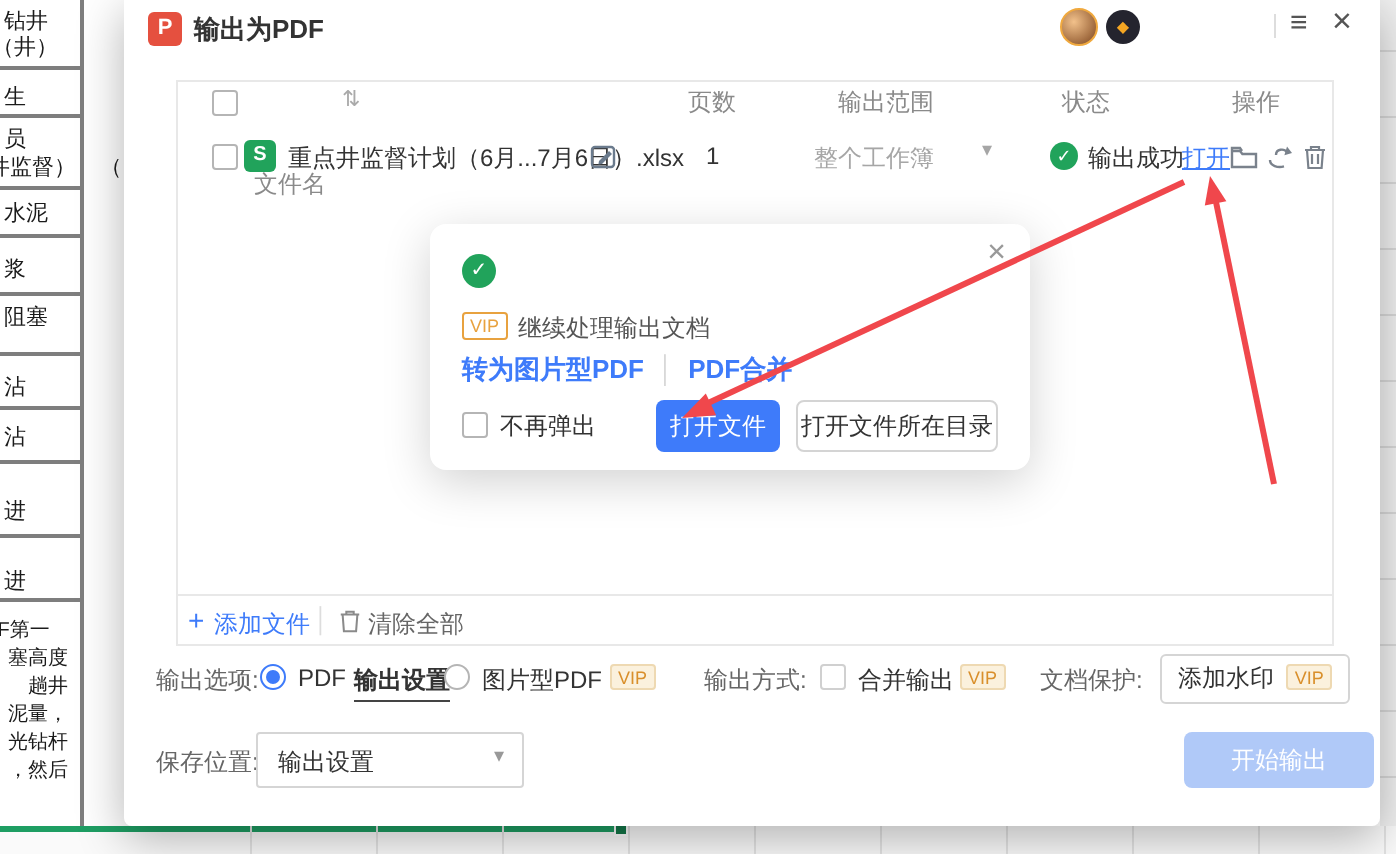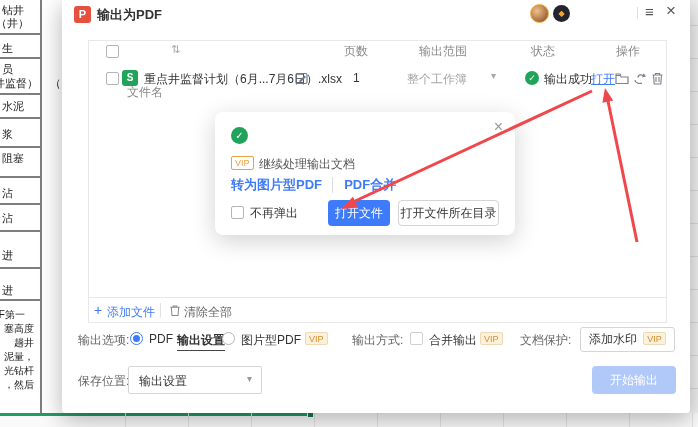--- a/index.html
+++ b/index.html
@@ -61,21 +61,21 @@
   .radio.on { border:1px solid #3e7bfa; }
   .radio.on::after { content:""; display:block; width:7px; height:7px; border-radius:50%;
                      background:#3e7bfa; margin:2px auto; }
   .vip-tag { display:inline-block; font-size:9px; color:#d98f2b; background:#fbf1dd;
              border:1px solid #eed9b2; border-radius:2px; padding:0 3px; height:13px; line-height:12px; }
   .underlined { border-bottom:1px solid #444; padding-bottom:1px; }
   #watermark-btn { left:443px; top:327px; height:25px; padding:0 8px; border:1px solid #d5d5d5;
                    border-radius:3px; background:#fff; font-size:12px; color:#333; line-height:23px; }
   #save-select { left:66px; top:366px; width:134px; height:28px; border:1px solid #d5d5d5;
                  border-radius:2px; background:#fff; }
-  #start-btn { left:530px; top:366px; width:84px; height:28px; background:#b0c9f8; color:#fff;
+  #start-btn { left:530px; top:366px; width:95px; height:28px; background:#b0c9f8; color:#fff;
                border-radius:4px; font-size:12px; text-align:center; line-height:28px; }
 
   
   #modal { position:absolute; left:215px; top:112px; width:300px; height:123px; background:#fff;
            border-radius:8px; box-shadow:0 6px 24px rgba(0,0,0,.18); z-index:5; }
   #modal-check { left:16px; top:15px; width:17px; height:17px; border-radius:50%; background:#21a35b;
                  color:#fff; font-size:10px; text-align:center; line-height:17px; font-weight:bold; }
   #modal-title { left:42px; top:14px; font-size:15px; font-weight:bold; color:#333; }
   #modal-close { right:12px; top:6px; font-size:16px; color:#999; }
   #vip-badge { left:16px; top:44px; font-size:9px; color:#e8a23f; border:1px solid #e8a23f;

